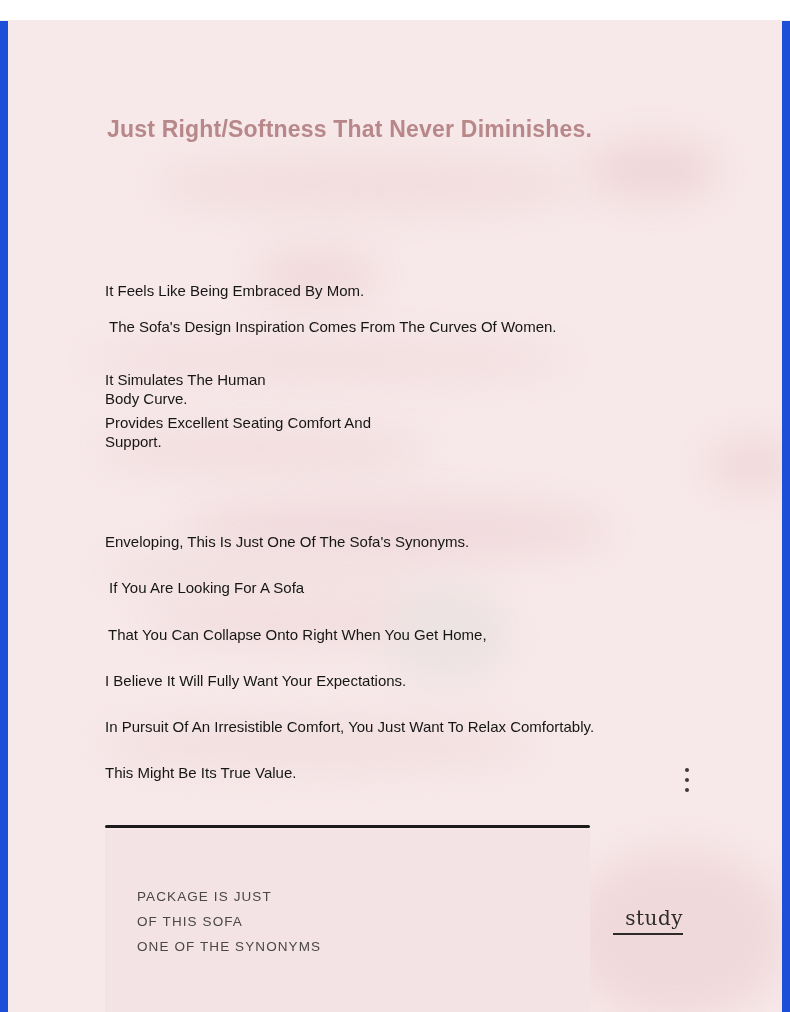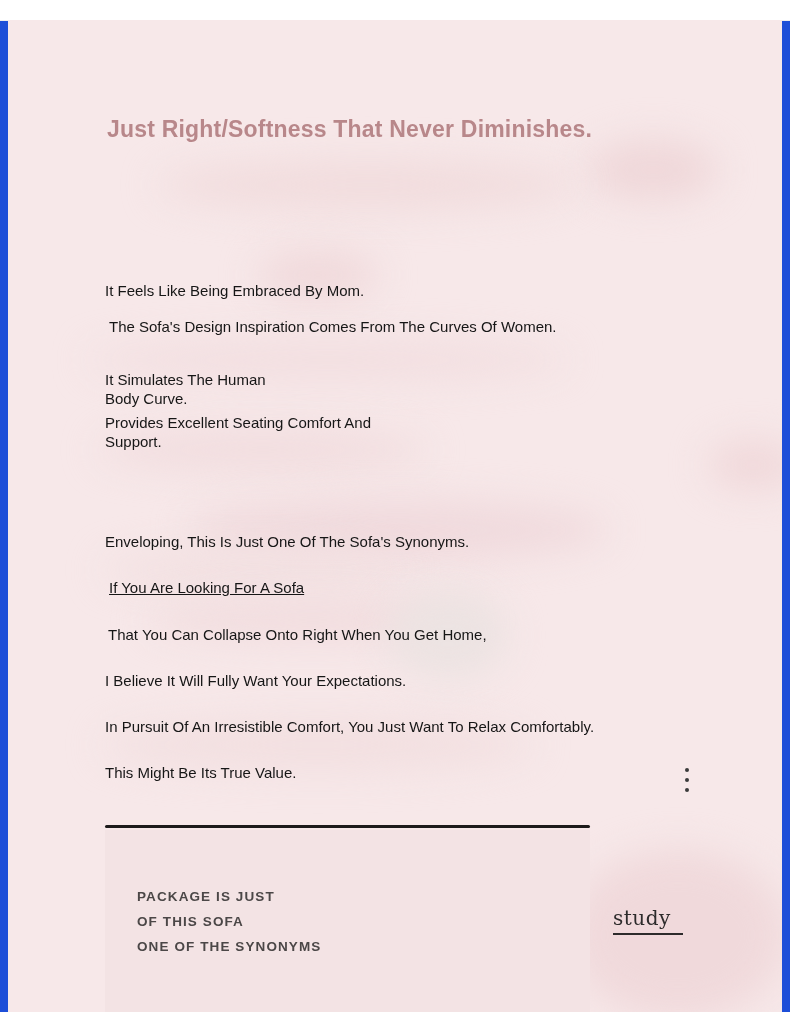--- a/index.html
+++ b/index.html
@@ -69,21 +69,21 @@
     line-height: 1.25;
     font-weight: 500;
     white-space: pre-wrap;
   }
 
   .l1  { left: 97px;  top: 262px;  width: 620px; }
   .l2  { left: 101px; top: 298px;  width: 640px; }
   .l3  { left: 97px;  top: 351px;  width: 420px; }
   .l4  { left: 97px;  top: 394px;  width: 440px; }
   .l5  { left: 97px;  top: 513px;  width: 640px; }
-  .l6  { left: 101px; top: 559px;  width: 440px; text-decoration: underline; }
+  .l6  { left: 101px; top: 559px;  width: 440px; }
   .l7  { left: 100px; top: 606px;  width: 620px; }
   .l8  { left: 97px;  top: 652px;  width: 620px; }
   .l9  { left: 97px;  top: 698px;  width: 660px; }
   .l10 { left: 97px;  top: 744px;  width: 520px; }
 
   
   .kebab {
     position: absolute;
     left: 671px;
     top: 748px;
@@ -120,32 +120,32 @@
     height: 182px;
     background: #f3e3e4;
   }
 
   .stamp {
     position: absolute;
     left: 129px;
     top: 865px;
     color: #4b4747;
     font-size: 13.5px;
-    font-weight: bold;
+    font-weight: normal;
     letter-spacing: 1.1px;
     line-height: 1.85;
     text-transform: uppercase;
   }
 
   .study-mark {
     position: absolute;
     left: 605px;
     top: 886px;
     width: 70px;
-    text-align: left;
+    text-align: right;
   }
   .study-mark .word {
     color: #2d2b2b;
     font-size: 20px;
     font-family: "DejaVu Serif", serif;
     letter-spacing: 0.5px;
   }
   .study-mark .underline {
     margin-top: 3px;
     height: 2px;

